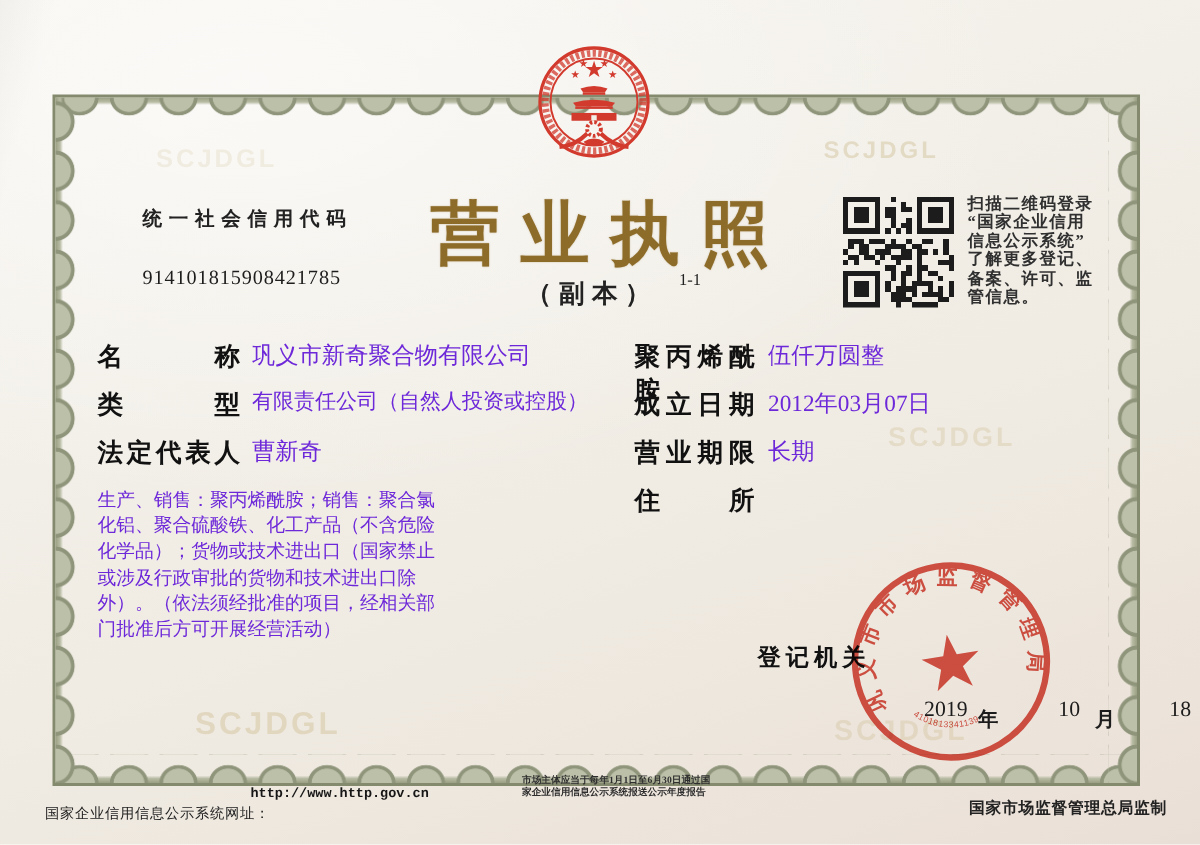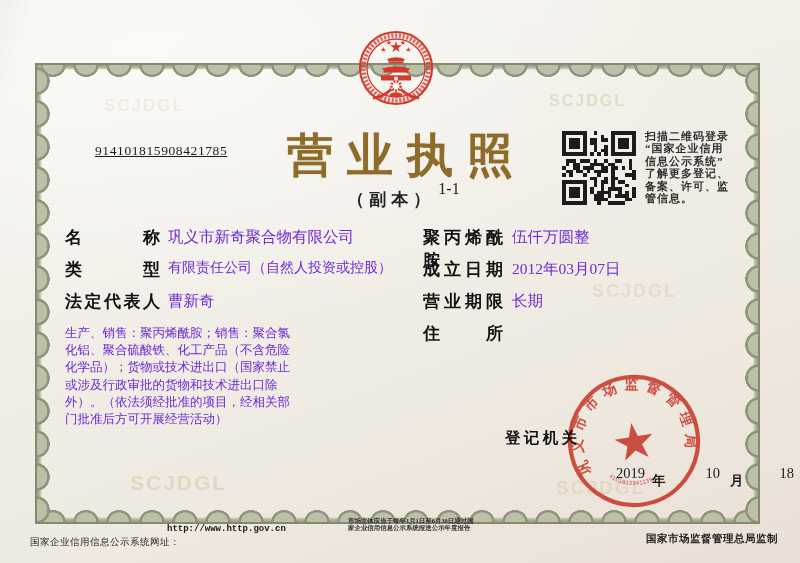--- a/index.html
+++ b/index.html
@@ -36,28 +36,28 @@
       linear-gradient(to right,#9aa083 0,#b7bba3 3px,rgba(183,187,163,0) 5px);}
   .band.right{top:0;bottom:0;right:0;width:19px;
     background:
       radial-gradient(15px 16px at 19px 16px,#bcc0a9 0 10px,#8f957a 10.5px 12.5px,rgba(0,0,0,0) 13px) repeat-y 0 0/19px 33px,
       linear-gradient(to left,#9aa083 0,#b7bba3 3px,rgba(183,187,163,0) 5px);}
 
   
   .emblem{left:356px;top:28px;width:80px;height:96px;z-index:3;}
   .credit{left:95px;top:137px;z-index:4;}
   .credit .lbl{font-size:13px;font-weight:bold;letter-spacing:4.5px;color:#222;}
-  .credit .num{margin-top:6px;font-family:"Liberation Serif",serif;font-size:13.5px;
-               letter-spacing:.6px;color:#1d1d1d;text-decoration:underline;}
+  .credit .num{margin-top:22px;font-family:"Liberation Serif",serif;font-size:13.5px;
+               letter-spacing:.6px;color:#1d1d1d;}
   .title{left:277px;top:125px;width:260px;z-index:4;text-align:center;
          font-family:"Liberation Serif",serif;font-weight:bold;font-size:46px;
          color:#8d6c29;letter-spacing:14px;text-shadow:0 0 1px rgba(141,108,41,.55);}
   .copyline{left:302px;top:184px;width:200px;z-index:4;text-align:center;color:#222;
             font-family:"Liberation Serif",serif;font-size:17px;font-weight:bold;letter-spacing:5px;}
-  .copyline sup{font-size:16px;letter-spacing:0;position:relative;top:-4px;left:3px;font-weight:normal;}
+  .copyline sup{font-size:11px;letter-spacing:0;position:relative;top:-4px;left:14px;font-weight:normal;}
   .qr{left:562px;top:131px;width:74px;height:74px;z-index:4;}
   .qr svg{width:74px;height:74px;shape-rendering:crispEdges;}
   .qrcap{left:645px;top:130px;width:94px;z-index:4;font-family:"Liberation Serif",serif;
          font-size:11px;line-height:12.4px;font-weight:600;color:#303030;
          letter-spacing:1px;white-space:pre-line;}
 
   
   .row{position:absolute;display:flex;align-items:flex-start;z-index:4;color:#1f1f1f;}
   .row.l{left:65px;}
   .row.r{left:423px;}
@@ -125,20 +125,21 @@
     <rect x="25" y="47.3" width="30" height="5.2" stroke="none"></rect>
     <rect x="38.2" y="48.8" width="3.6" height="3.7" fill="#f2efe8" stroke="none"></rect>
     <circle cx="40" cy="58" r="4.6" fill="none" stroke-width="2.6" stroke-dasharray="1.8 1.3"></circle>
     <path d="M35.5,61 C30,66.5 24,69.5 17,70" fill="none" stroke-width="2.8"></path>
     <path d="M44.5,61 C50,66.5 56,69.5 63,70" fill="none" stroke-width="2.8"></path>
     <path d="M33,66.5 Q40,62 47,66.5 Q43.5,70.5 40,68.7 Q36.5,70.5 33,66.5 Z" stroke="none"></path>
   </g>
 </svg>
 
 <div class="abs credit" data-name="credit-code-block">
+  <div class="lbl" data-name="credit-code-label">统一社会信用代码</div>
   <div class="num" data-name="credit-code-value">914101815908421785</div>
 </div>
 
 <div class="abs title" data-name="license-title">营业执照</div>
 <div class="abs copyline" data-name="copy-type-line">
   <span data-name="copy-type-label">（副本）</span><sup data-name="copy-number">1-1</sup>
 </div>
 
 <div class="abs qr" data-name="qr-code"><svg viewBox="0 0 21 21">
       <g fill="#1c1c1c" data-name="qr-modules">

